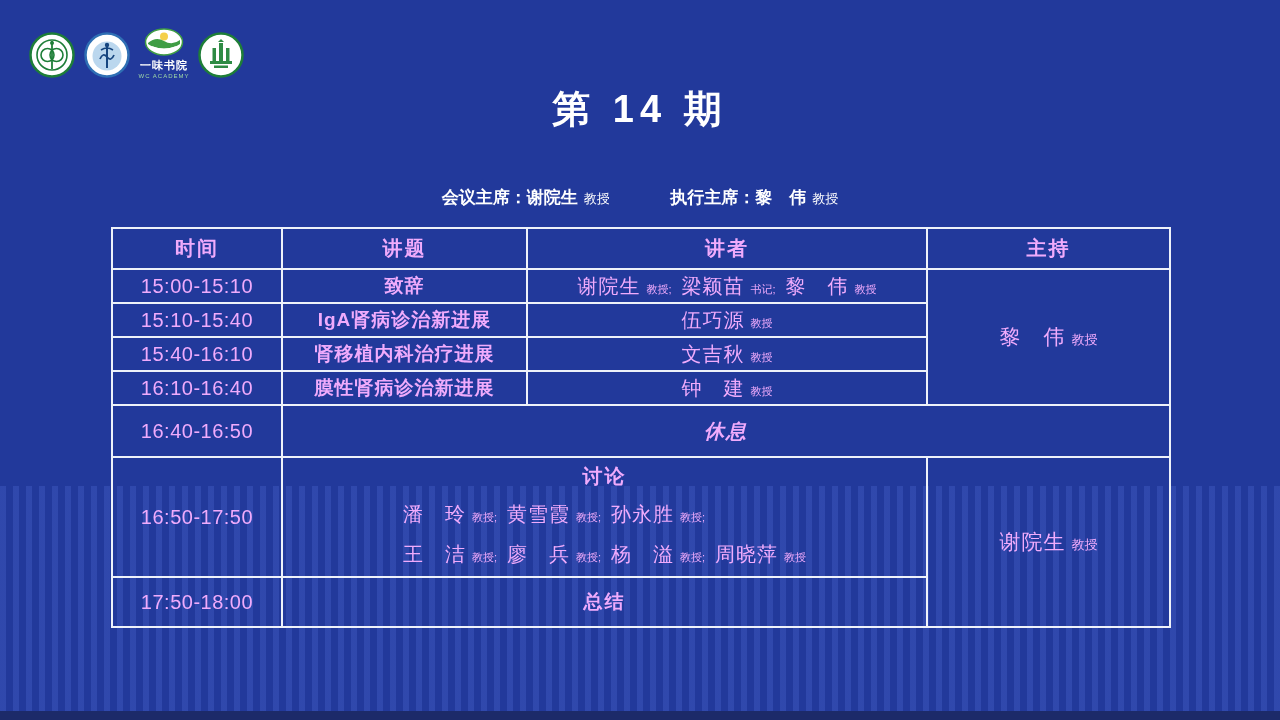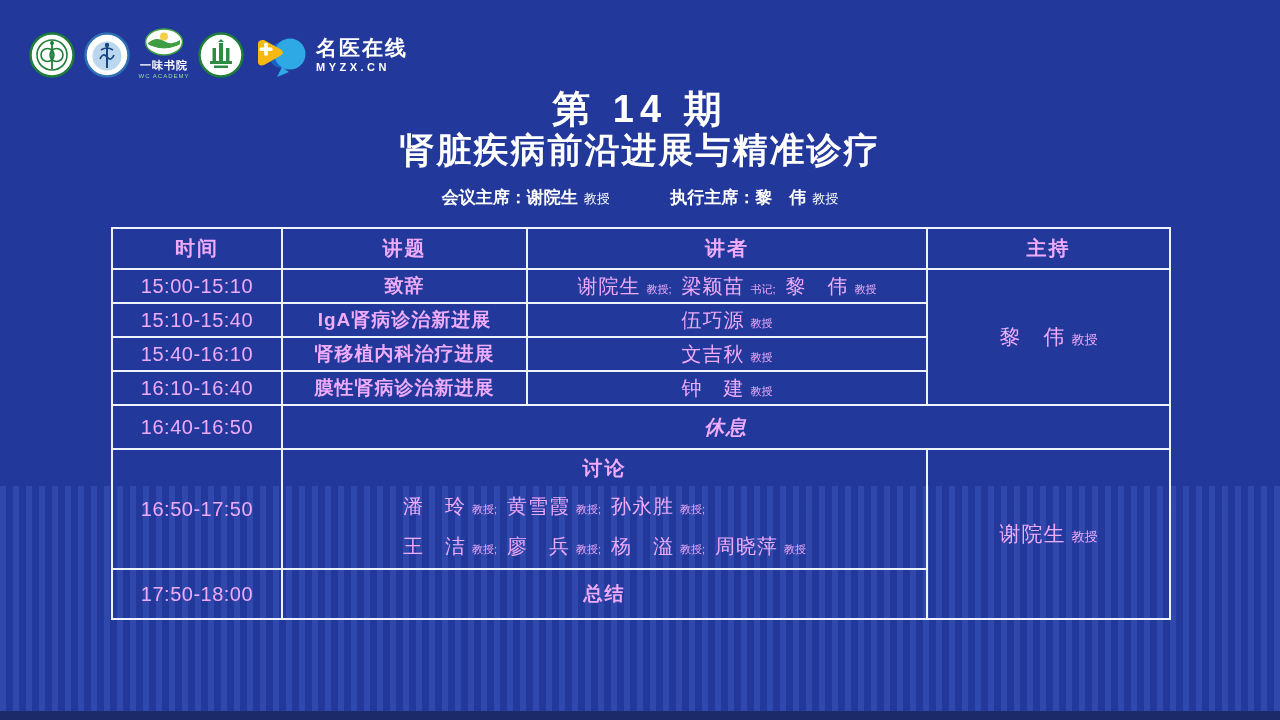--- a/index.html
+++ b/index.html
@@ -56,21 +56,21 @@
 
   
   #schedule{
     position:absolute;left:111px;top:227px;z-index:2;
     border-collapse:collapse;table-layout:fixed;width:1058px;
   }
   #schedule th,#schedule td{
     border:2px solid #EEF2FA;text-align:center;vertical-align:middle;
     padding:0;color:#f0abfc;overflow:hidden;
   }
-  tr.r-hdr{height:41px;} tr.r-talk{height:34px;} tr.r-break{height:44px;}
+  tr.r-hdr{height:41px;} tr.r-talk{height:34px;} tr.r-break{height:52px;}
   tr.r-disc{height:120px;} tr.r-sum{height:50px;}
   #schedule th{font-size:20px;font-weight:bold;letter-spacing:2px;}
   td.time{font-size:20px;letter-spacing:0.5px;}
   td.topic{font-size:19px;font-weight:bold;letter-spacing:1px;}
   td.speaker{font-size:20px;}
   td.host{font-size:20px;}
   td.break-cell{font-size:20px;font-weight:bold;font-style:italic;letter-spacing:2px;border-radius:20px;}
   td.sum-cell{font-size:19px;font-weight:bold;letter-spacing:2px;}
   .p-name{font-size:20px;letter-spacing:1px;}
   .p-title{font-size:11px;margin-left:6px;margin-right:10px;}
@@ -130,38 +130,23 @@
         <rect x="21" y="11" width="4" height="18"></rect>
         <rect x="14.5" y="16" width="3.5" height="13"></rect>
         <rect x="28" y="16" width="3.5" height="13"></rect>
         <rect x="12" y="29" width="22" height="3"></rect>
         <rect x="16" y="33.5" width="14" height="2.5"></rect>
       </g>
       <path d="M23 7 l3 3 h-6 z" fill="#2E8B44"></path>
     </svg>
   </div>
 
-  <div class="logo" id="myzx">
-    <svg width="58" height="46" viewBox="0 0 58 46">
-      <circle cx="30" cy="21" r="13" fill="#1A63C6"></circle>
-      <circle cx="38" cy="20" r="15.5" fill="#2FA9E6"></circle>
-      <path d="M30 33 l-5 10 l12-5 z" fill="#2FA9E6"></path>
-      <path d="M6 12 q-1-7 6-6 l16 9 q6 3.5 0 7 l-16 9 q-7 2-6-5 z" fill="#F6B911"></path>
-      <rect x="7.5" y="13.5" width="13" height="3.6" rx="1.4" fill="#ffffff"></rect>
-      <rect x="12.2" y="8.8" width="3.6" height="13" rx="1.4" fill="#ffffff"></rect>
-    </svg>
-    <div class="myzx-text">
-      <div class="myzx-name">名医在线</div>
-      <div class="myzx-domain">MYZX.CN</div>
-    </div>
-  </div>
 
 
   <div id="issue" class="centerline">第 14 期</div>
-  <div id="subtitle" class="centerline">肾脏疾病前沿进展与精准诊疗</div>
   <div id="chairs" class="centerline">
     <span class="chair-group">
       <span>会议主席：</span><span>谢院生</span><span class="chair-title">教授</span>
     </span>
     <span class="chair-group">
       <span>执行主席：</span><span>黎　伟</span><span class="chair-title">教授</span>
     </span>
   </div>
 
   <table id="schedule">

